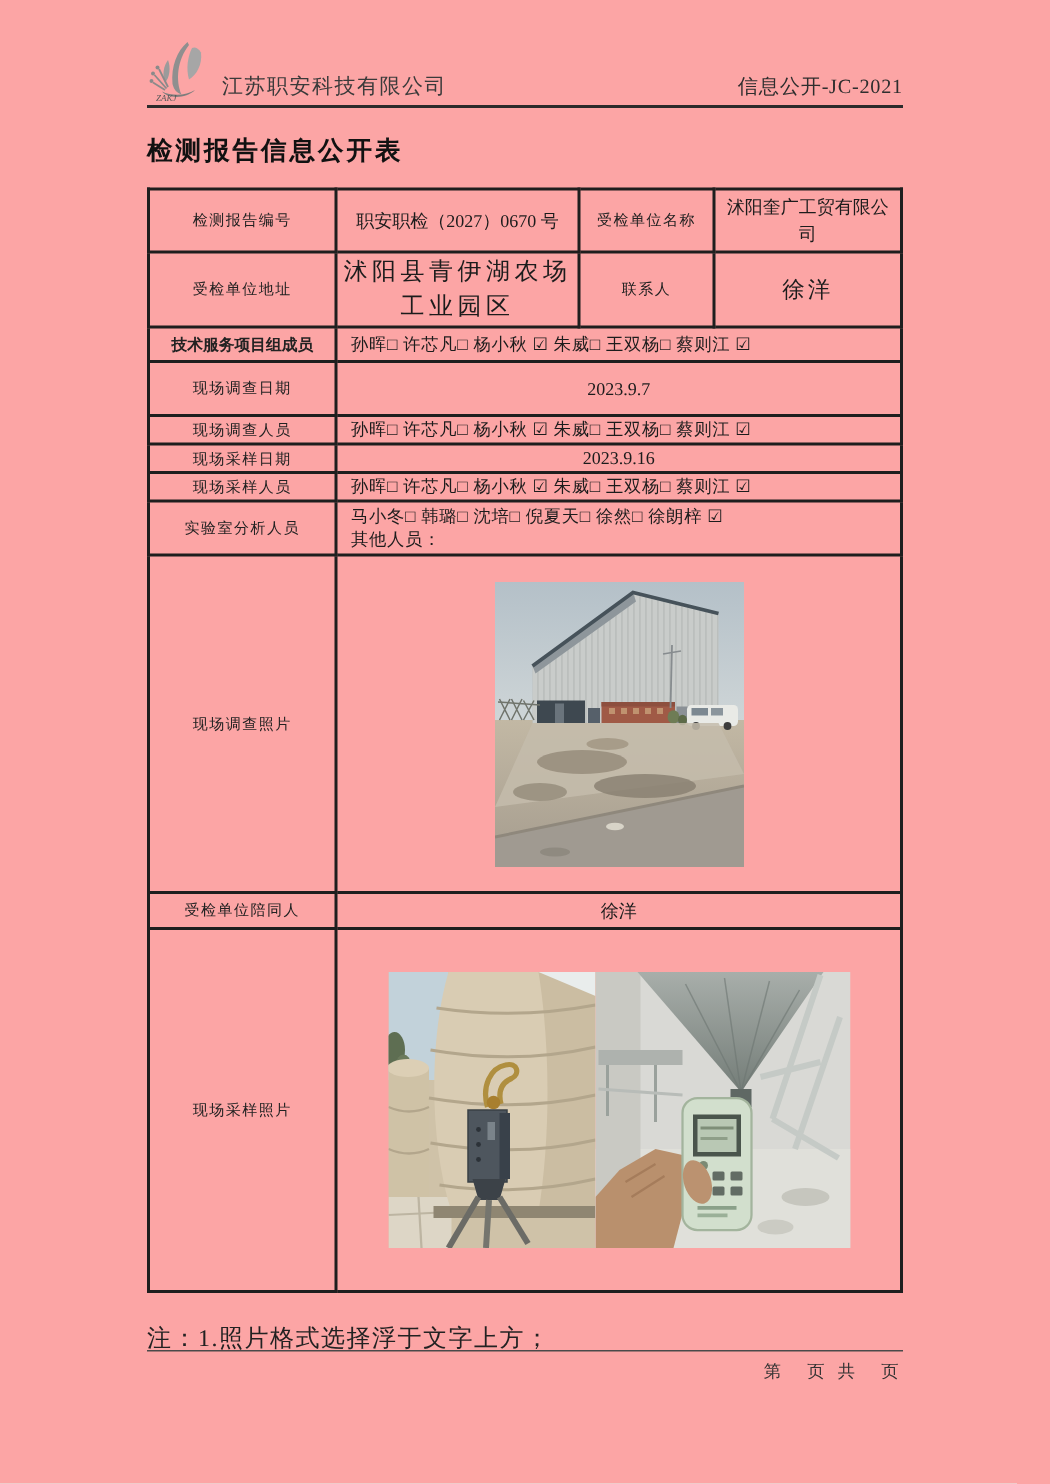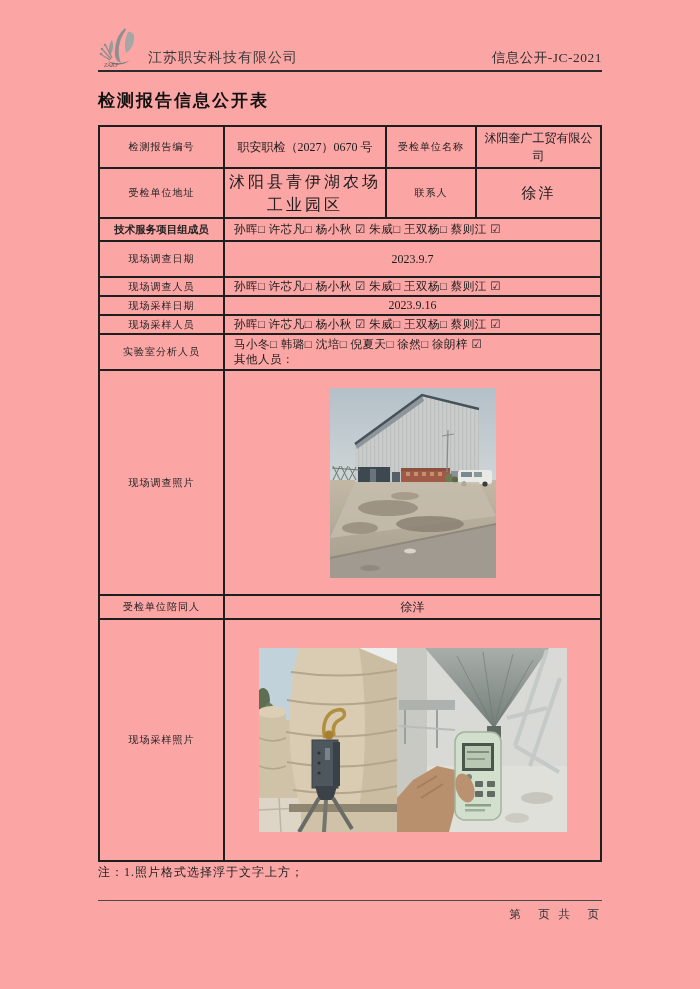--- a/index.html
+++ b/index.html
@@ -31,21 +31,21 @@
   td.val-left { text-align:left; font-size:11.5px; padding:1px 4px 1px 9px; letter-spacing:0.5px; }
   td.big { font-size:16px; letter-spacing:3px; line-height:1.45;font-family:Liberation Serif, serif; }
   td.med { font-size:15px; letter-spacing:2px; }
   .two-line { line-height:1.5; }
   td.photo-cell { vertical-align:middle; padding:0; }
   .photo-wrap1 { display:flex; justify-content:center; align-items:center; }
   .photo-wrap2 { display:flex; justify-content:center; align-items:center; }
   .photo-pair { display:flex; }
   svg.photo { display:block; }
 
-  .note { margin-top:2px; font-size:12px; letter-spacing:1px; color:#222; }
+  .note { margin-top:20px; font-size:16px; letter-spacing:1px; color:#222; }
 
   .footer { position:absolute; left:98px; top:900px; width:504px;
             border-top:1.5px solid #4a4a4a; text-align:right; }
   .footer-text { margin-top:6px; font-size:11.5px; letter-spacing:3px; color:#333; }
 </style>
 </head>
 <body>
 
 <div class="page">
   <div class="content">

